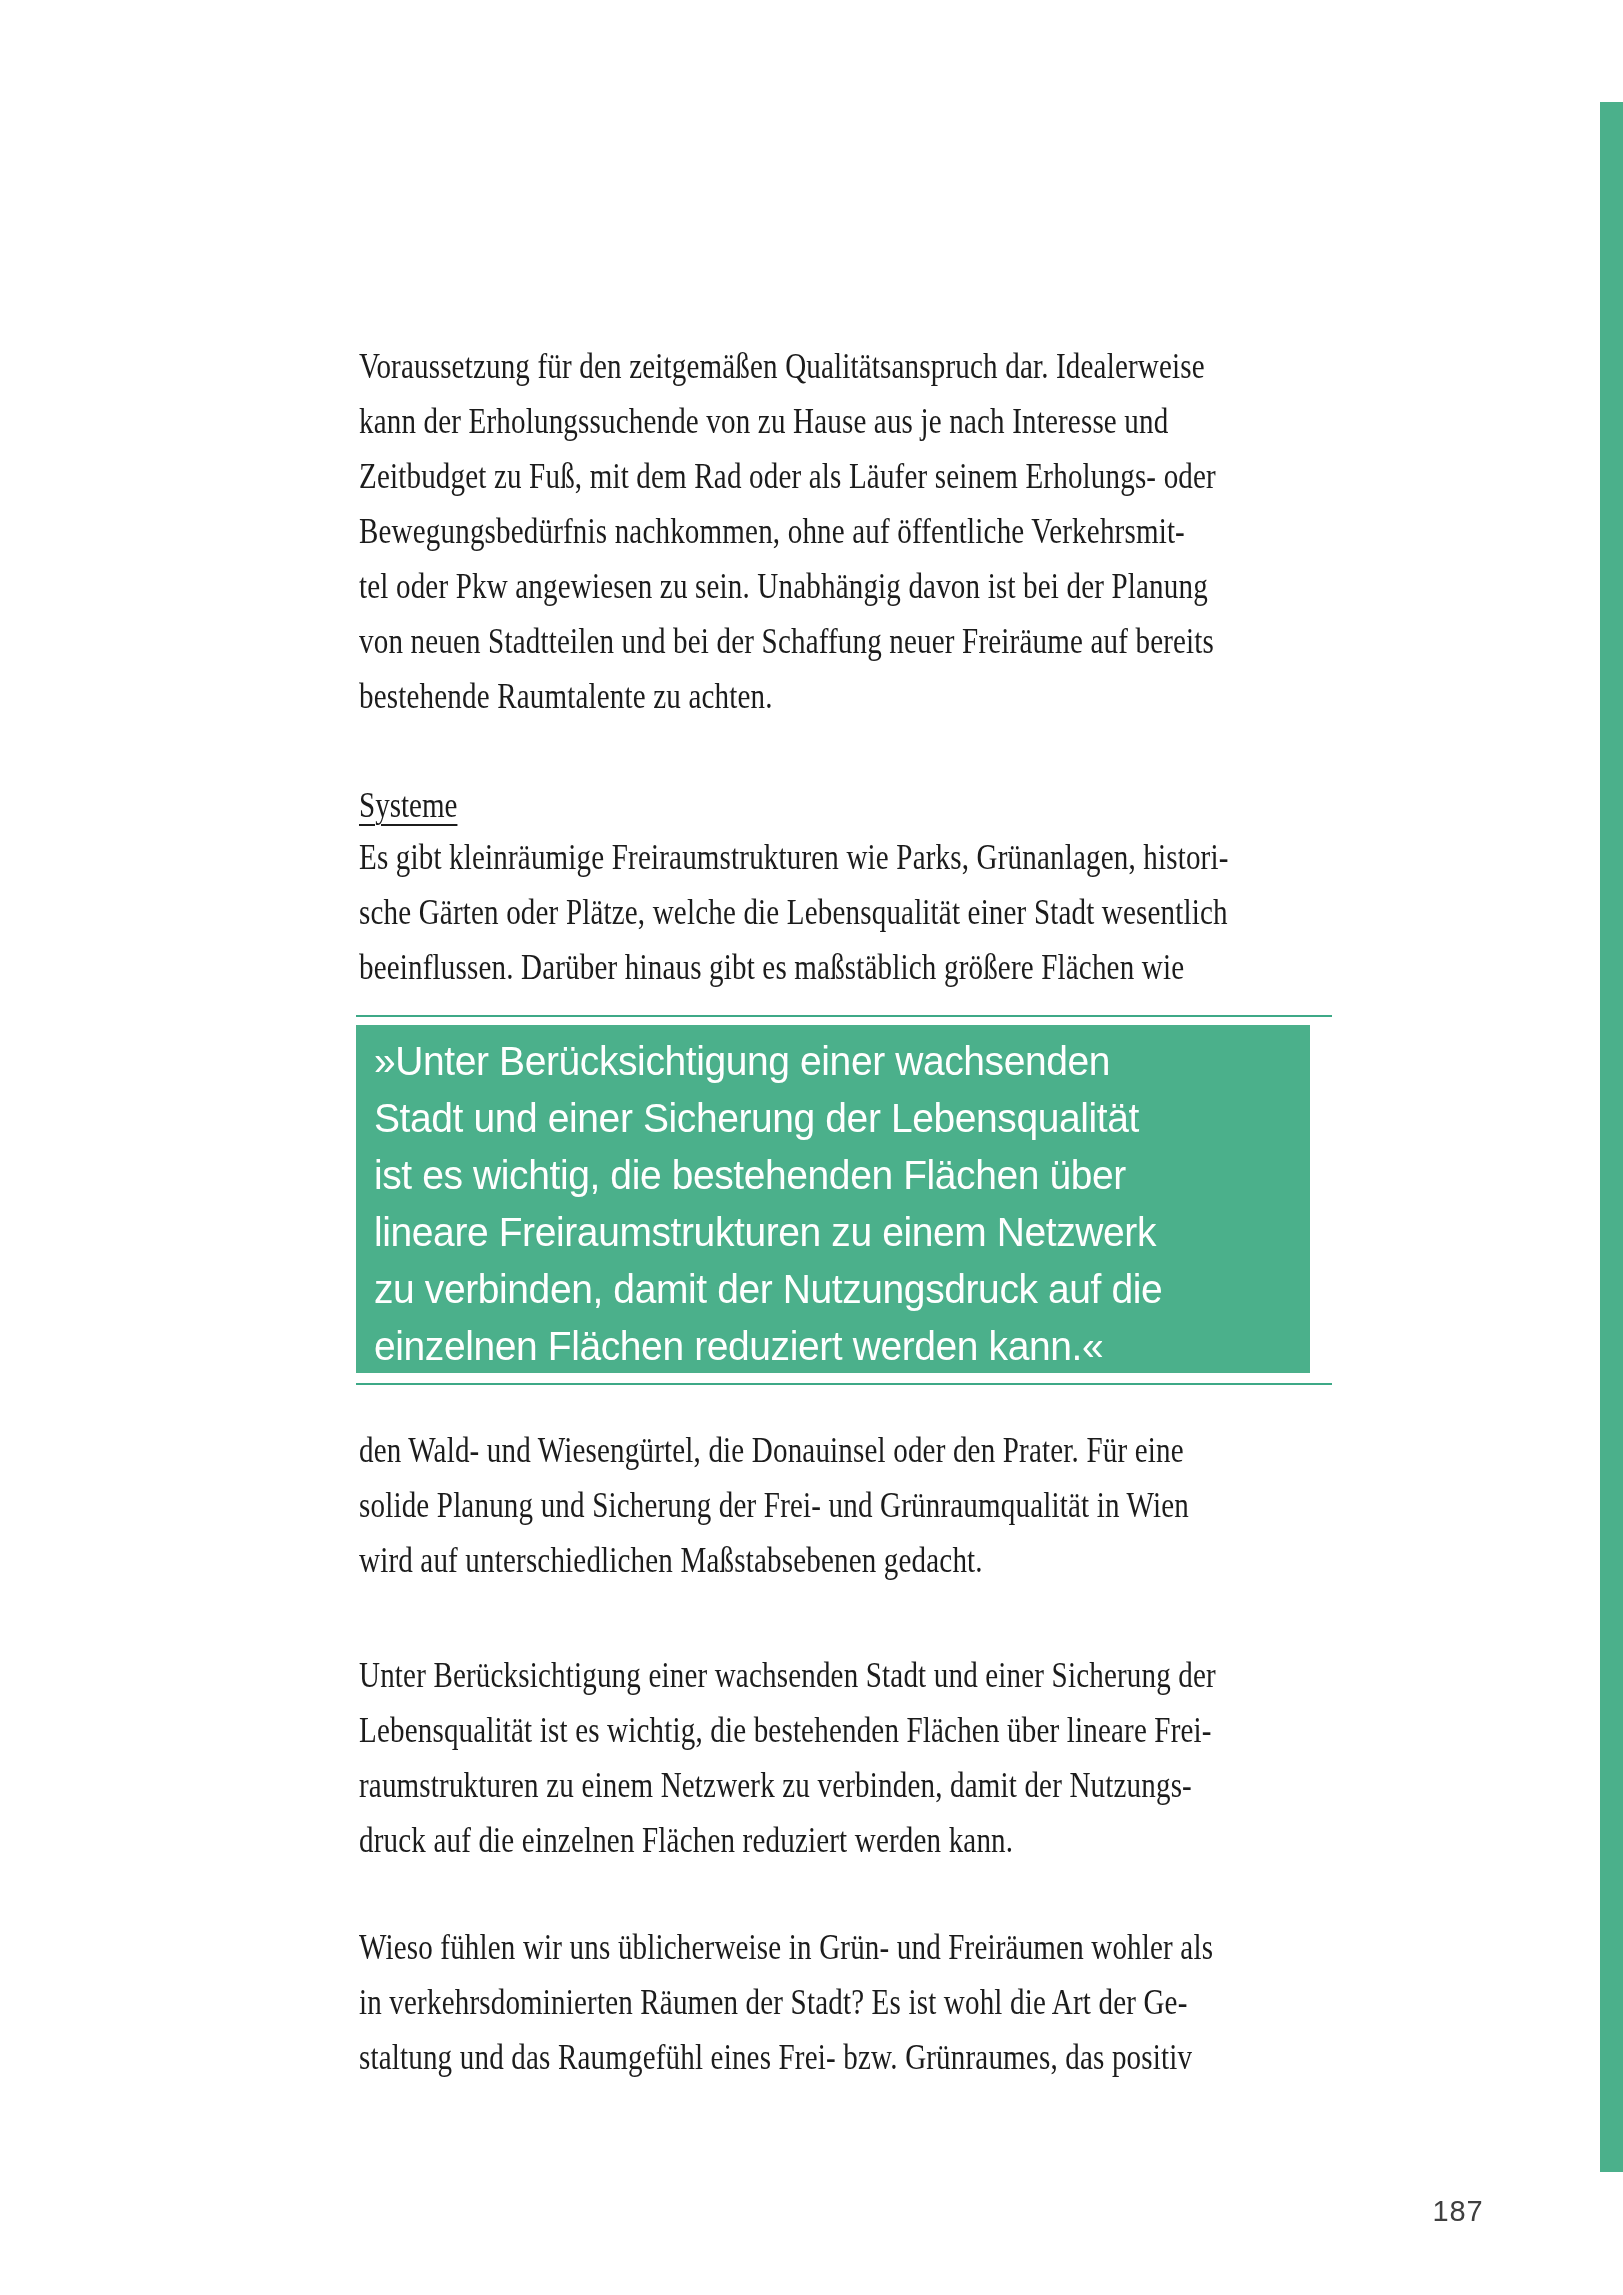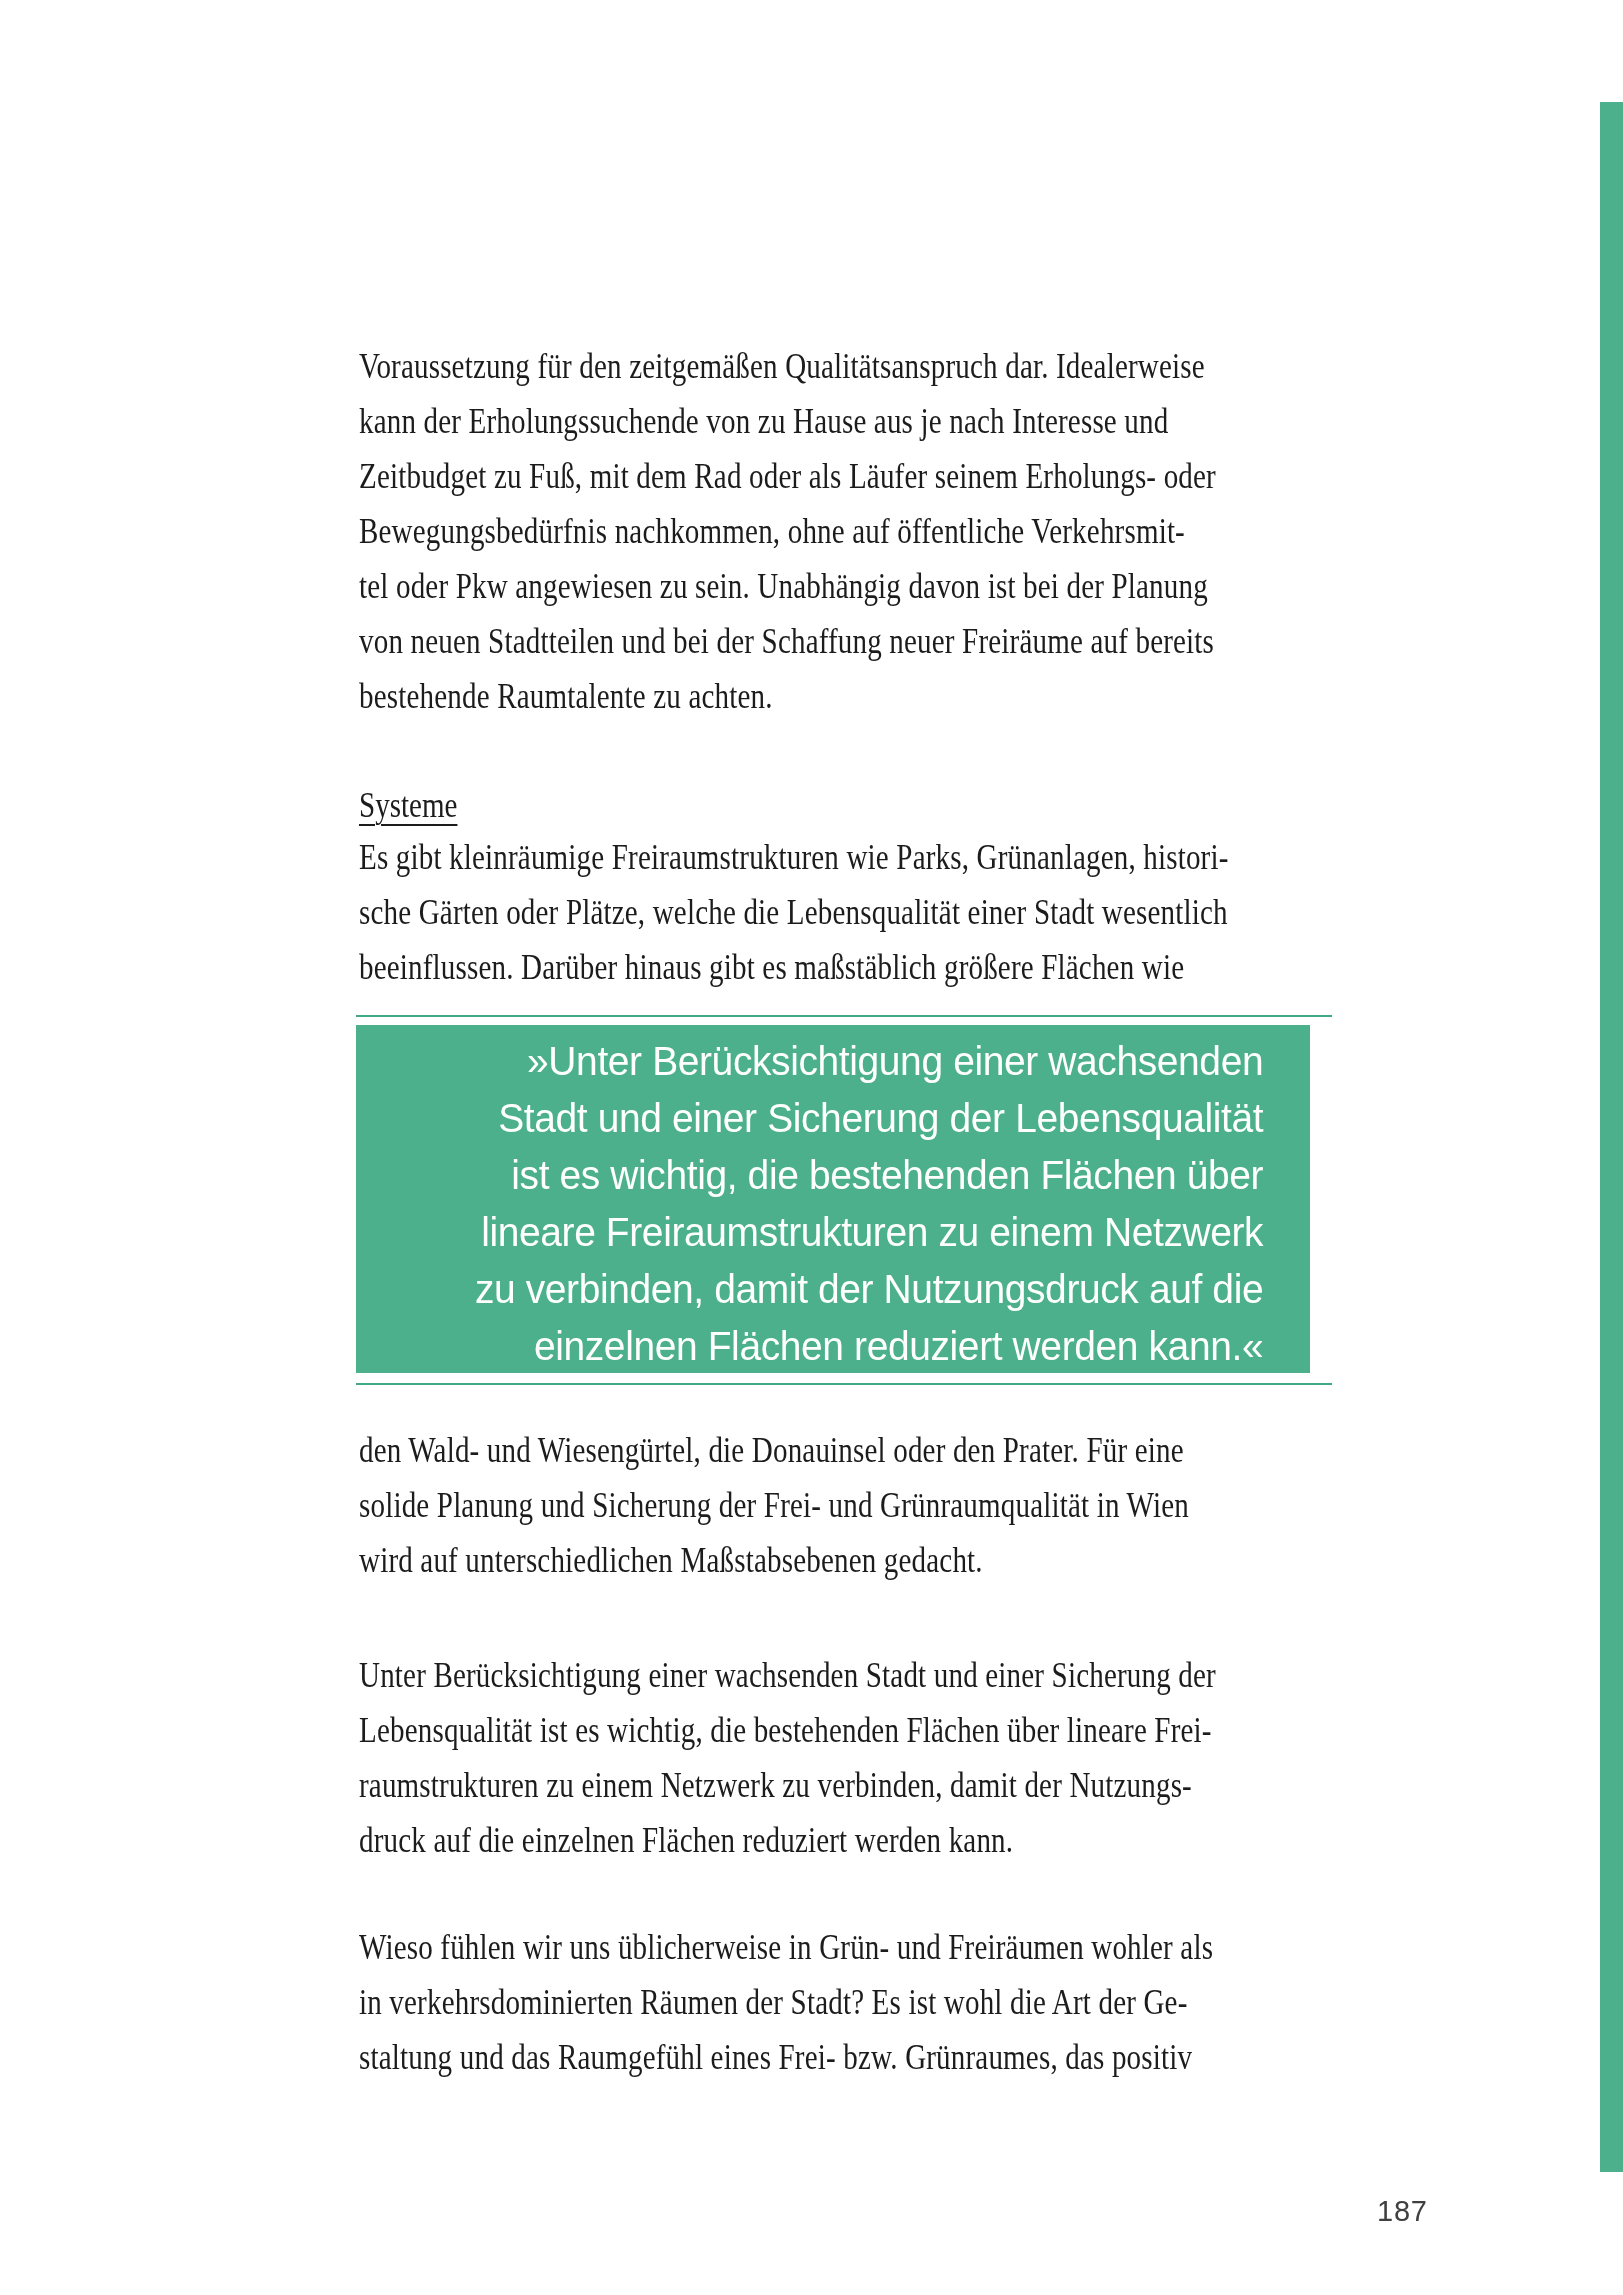--- a/index.html
+++ b/index.html
@@ -59,21 +59,20 @@
   .quote-box {
     position: absolute;
     left: 356px;
     top: 1025px;
     width: 954px;
     height: 348px;
     background: #4bb08b;
     overflow: hidden;
     box-sizing: border-box;
     padding: 8px 0 0 18px;
-    text-align: right;
   }
   .quote-text {
     font-family: "Liberation Sans", sans-serif;
     color: #ffffff;
     transform: scaleX(0.95);
     transform-origin: 0 0;
     white-space: nowrap;
   }
   .quote-text .ql {
     height: 57px;
@@ -81,21 +80,21 @@
     font-size: 41px;
     font-weight: 300;
     letter-spacing: -0.4px;
   }
   
   .page-number {
     position: absolute;
     left: 1377px;
     top: 2193px;
     width: 162px;
-    text-align: left;
+    text-align: center;
     font-family: "Liberation Sans", sans-serif;
     font-size: 29px;
     line-height: 36px;
     letter-spacing: 0.8px;
     color: #3f3f3f;
   }
   
   .edge-bar {
     position: absolute;
     left: 1600px;

